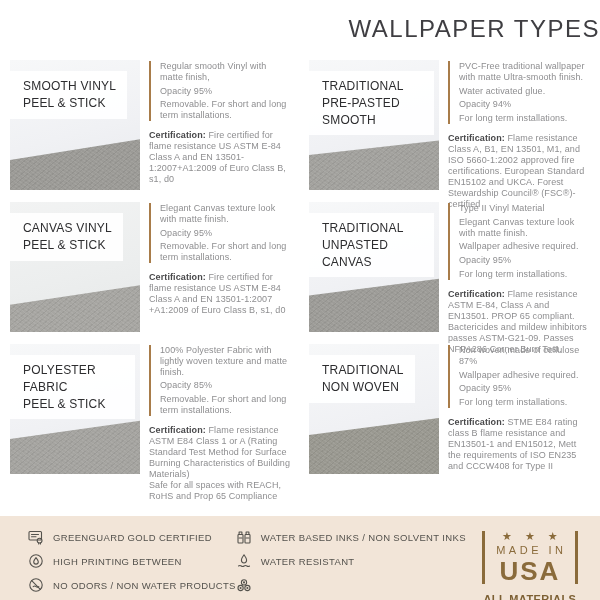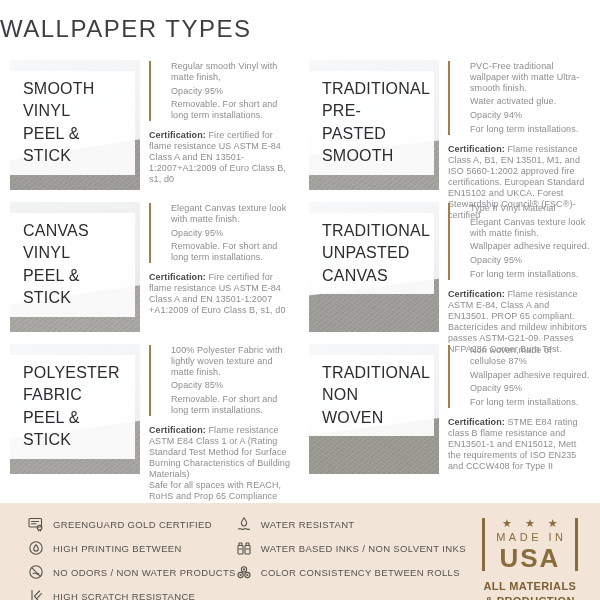--- a/index.html
+++ b/index.html
@@ -2,21 +2,21 @@
 <html><head>
 <meta charset="utf-8">
 <style>
   * { margin:0; padding:0; box-sizing:border-box; }
   html,body { width:600px; height:600px; }
   body {
     position:relative; overflow:hidden; background:#ffffff;
     font-family:"Liberation Sans", sans-serif; color:#414044;
   }
   .page-title {
-    text-align:left; padding-top:15px; font-size:24px; font-weight:500;
+    text-align:right; padding-top:15px; font-size:24px; font-weight:500;
     letter-spacing:1.5px; color:#3f3e42; height:60px;
   }
   .grid {
     display:grid; grid-template-columns:1fr 1fr; column-gap:18px;
     grid-auto-rows:142px; margin:0 10px;
   }
   .panel { display:flex; gap:9px; align-items:flex-start; }
   .img {
     position:relative; flex:0 0 130px; width:130px; height:130px; overflow:hidden;
     background:linear-gradient(165deg,#f7f8f9 0%,#f0f1f4 55%,#e8eaed 100%);
@@ -29,39 +29,39 @@
   }
   .img-0 .floor{ clip-path:polygon(0 77%,100% 61%,100% 100%,0 100%); background-color:#9c9b97; }
   .img-1 .floor{ clip-path:polygon(0 73%,100% 62%,100% 100%,0 100%); background-color:#a3a29e; }
   .img-2 .floor{ clip-path:polygon(0 79%,100% 64%,100% 100%,0 100%); background-color:#a7a6a2; }
   .img-3 .floor{ clip-path:polygon(0 72%,100% 59%,100% 100%,0 100%); background-color:#9d9c98; }
   .img-4 .floor{ clip-path:polygon(0 73%,100% 59%,100% 100%,0 100%); background-color:#a5a4a0; }
   .img-5 .floor{ clip-path:polygon(0 70%,100% 57%,100% 100%,0 100%); background-color:#9a9991; }
   .img-2 { background:linear-gradient(165deg,#f2f3f3 0%,#ecEEee 55%,#e6e8e8 100%); }
   .panel-label {
     position:absolute; top:11px; left:0; background:rgba(255,255,255,0.93);
-    padding:7px 11px 7px 13px; font-size:16px; font-weight:500; line-height:1.4;
+    padding:7px 11px 7px 13px; font-size:12px; font-weight:500; line-height:1.4;
     color:#2d2d2f; letter-spacing:0.2px; max-width:96%;
   }
   .txt { flex:1; padding-top:1px; min-width:0; }
   .desc {
-    border-left:2px solid #a87c4a; padding-left:20px;
+    border-left:2px solid #a87c4a; padding-left:9px;
   }
   .desc p {
     font-size:9px; line-height:1.2; color:#8e8e90; margin:0 0 3px;
     letter-spacing:0.1px;
   }
   .desc p:last-child { margin-bottom:0; }
   .cert {
     margin-top:9px; font-size:9px; line-height:1.22; color:#8e8e90; letter-spacing:0.1px;
   }
   .cert .cert-label { font-weight:bold; color:#48484a; }
   .cert2 { font-size:9px; line-height:1.22; color:#8e8e90; letter-spacing:0.1px; }
   .footer {
-    position:absolute; left:0; right:0; bottom:0; height:97px; background:#f2e5d8;
+    position:absolute; left:0; right:0; bottom:0; height:84px; background:#f2e5d8;
     display:flex; align-items:flex-start; padding:13px 14px 0 28px;
   }
   .badge-col { list-style:none; }
   .badge-col-left  { flex:0 0 205px; }
   .badge-col-right { flex:0 0 238px; }
   .badge {
     display:flex; align-items:center; gap:9px; margin-bottom:8px;
   }
   .badge-label {
     font-size:9.5px; letter-spacing:0.35px; color:#54524d; white-space:nowrap;
@@ -272,51 +272,50 @@
           </svg>
       </span>
       <span class="badge-label">HIGH SCRATCH RESISTANCE</span>
     </li>
   </ul>
 
   <ul class="badge-col badge-col-right">
     <li class="badge">
       <span class="badge-icon">
         <svg viewBox="0 0 16 16">
-            <path d="M8 1.8 C9.6 4 10.6 5.6 10.6 7.1 a2.6 2.9 0 1 1 -5.2 0 C5.4 5.6 6.4 4 8 1.8 Z"></path>
-            <path d="M2.5 13 q1.4 -1.1 2.8 0 q1.4 1.1 2.8 0 q1.4 -1.1 2.8 0 q1.4 1.1 2.6 0"></path>
-          </svg>
-      </span>
-      <span class="badge-label">WATER RESISTANT</span>
-    </li>
-    <li class="badge">
-      <span class="badge-icon">
-        <svg viewBox="0 0 16 16">
             <rect x="2" y="5.5" width="5" height="8.5" rx="0.8"></rect>
             <rect x="3.1" y="3" width="2.8" height="2.5"></rect>
             <rect x="9" y="5.5" width="5" height="8.5" rx="0.8"></rect>
             <rect x="10.1" y="3" width="2.8" height="2.5"></rect>
             <line x1="3" y1="9" x2="6" y2="9"></line>
             <line x1="10" y1="9" x2="13" y2="9"></line>
           </svg>
       </span>
       <span class="badge-label">WATER BASED INKS / NON SOLVENT INKS</span>
     </li>
     <li class="badge">
       <span class="badge-icon">
         <svg viewBox="0 0 16 16">
+            <path d="M8 1.8 C9.6 4 10.6 5.6 10.6 7.1 a2.6 2.9 0 1 1 -5.2 0 C5.4 5.6 6.4 4 8 1.8 Z"></path>
+            <path d="M2.5 13 q1.4 -1.1 2.8 0 q1.4 1.1 2.8 0 q1.4 -1.1 2.8 0 q1.4 1.1 2.6 0"></path>
+          </svg>
+      </span>
+      <span class="badge-label">WATER RESISTANT</span>
+    </li>
+    <li class="badge">
+      <span class="badge-icon">
+        <svg viewBox="0 0 16 16">
             <circle cx="4.6" cy="11" r="2.6"></circle>
             <circle cx="11.4" cy="11" r="2.6"></circle>
             <circle cx="8" cy="5.4" r="2.6"></circle>
             <circle cx="4.6" cy="11" r="0.5"></circle>
             <circle cx="11.4" cy="11" r="0.5"></circle>
             <circle cx="8" cy="5.4" r="0.5"></circle>
           </svg>
       </span>
-      <span class="badge-label">COLOR CONSISTENCY BETWEEN ROLLS</span>
     </li>
   </ul>
 
   <div class="logo-col">
     <div class="usa-box">
       <div class="usa-stars">★ ★ ★</div>
       <div class="usa-madein">MADE IN</div>
       <div class="usa-usa">USA</div>
     </div>
     <div class="usa-sub">

